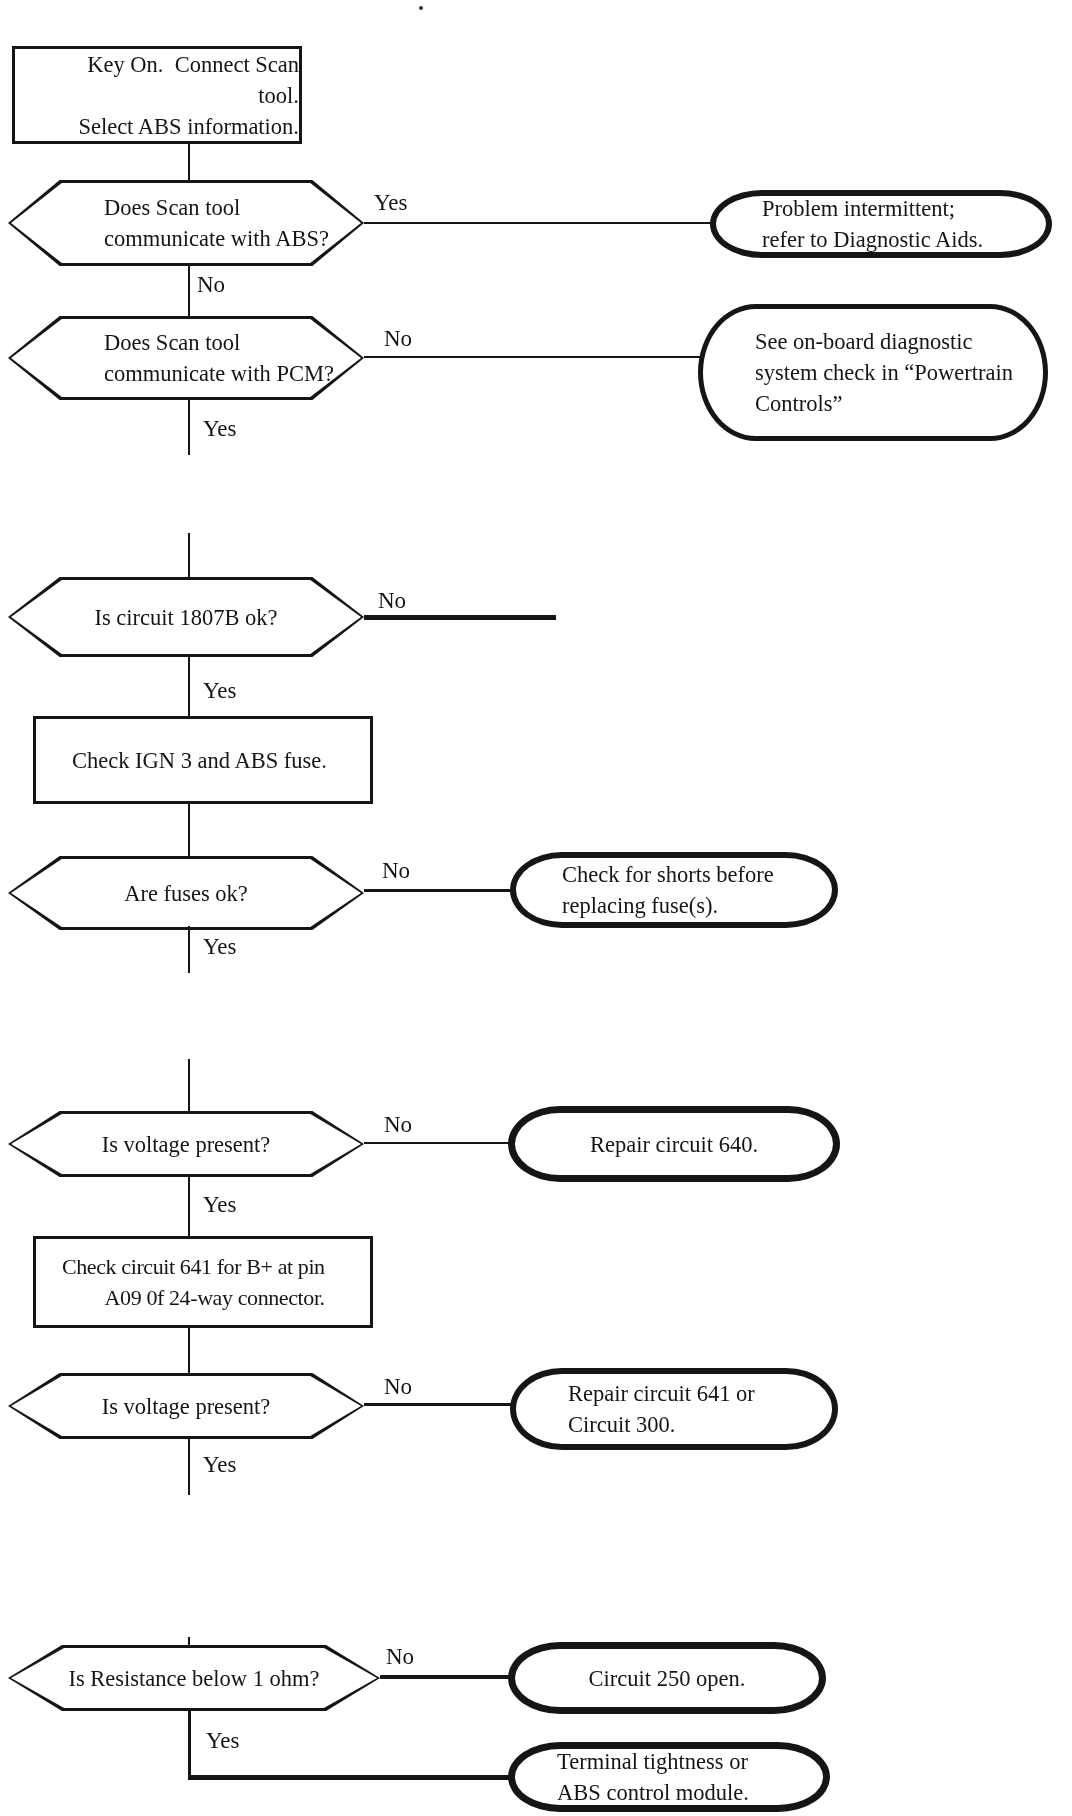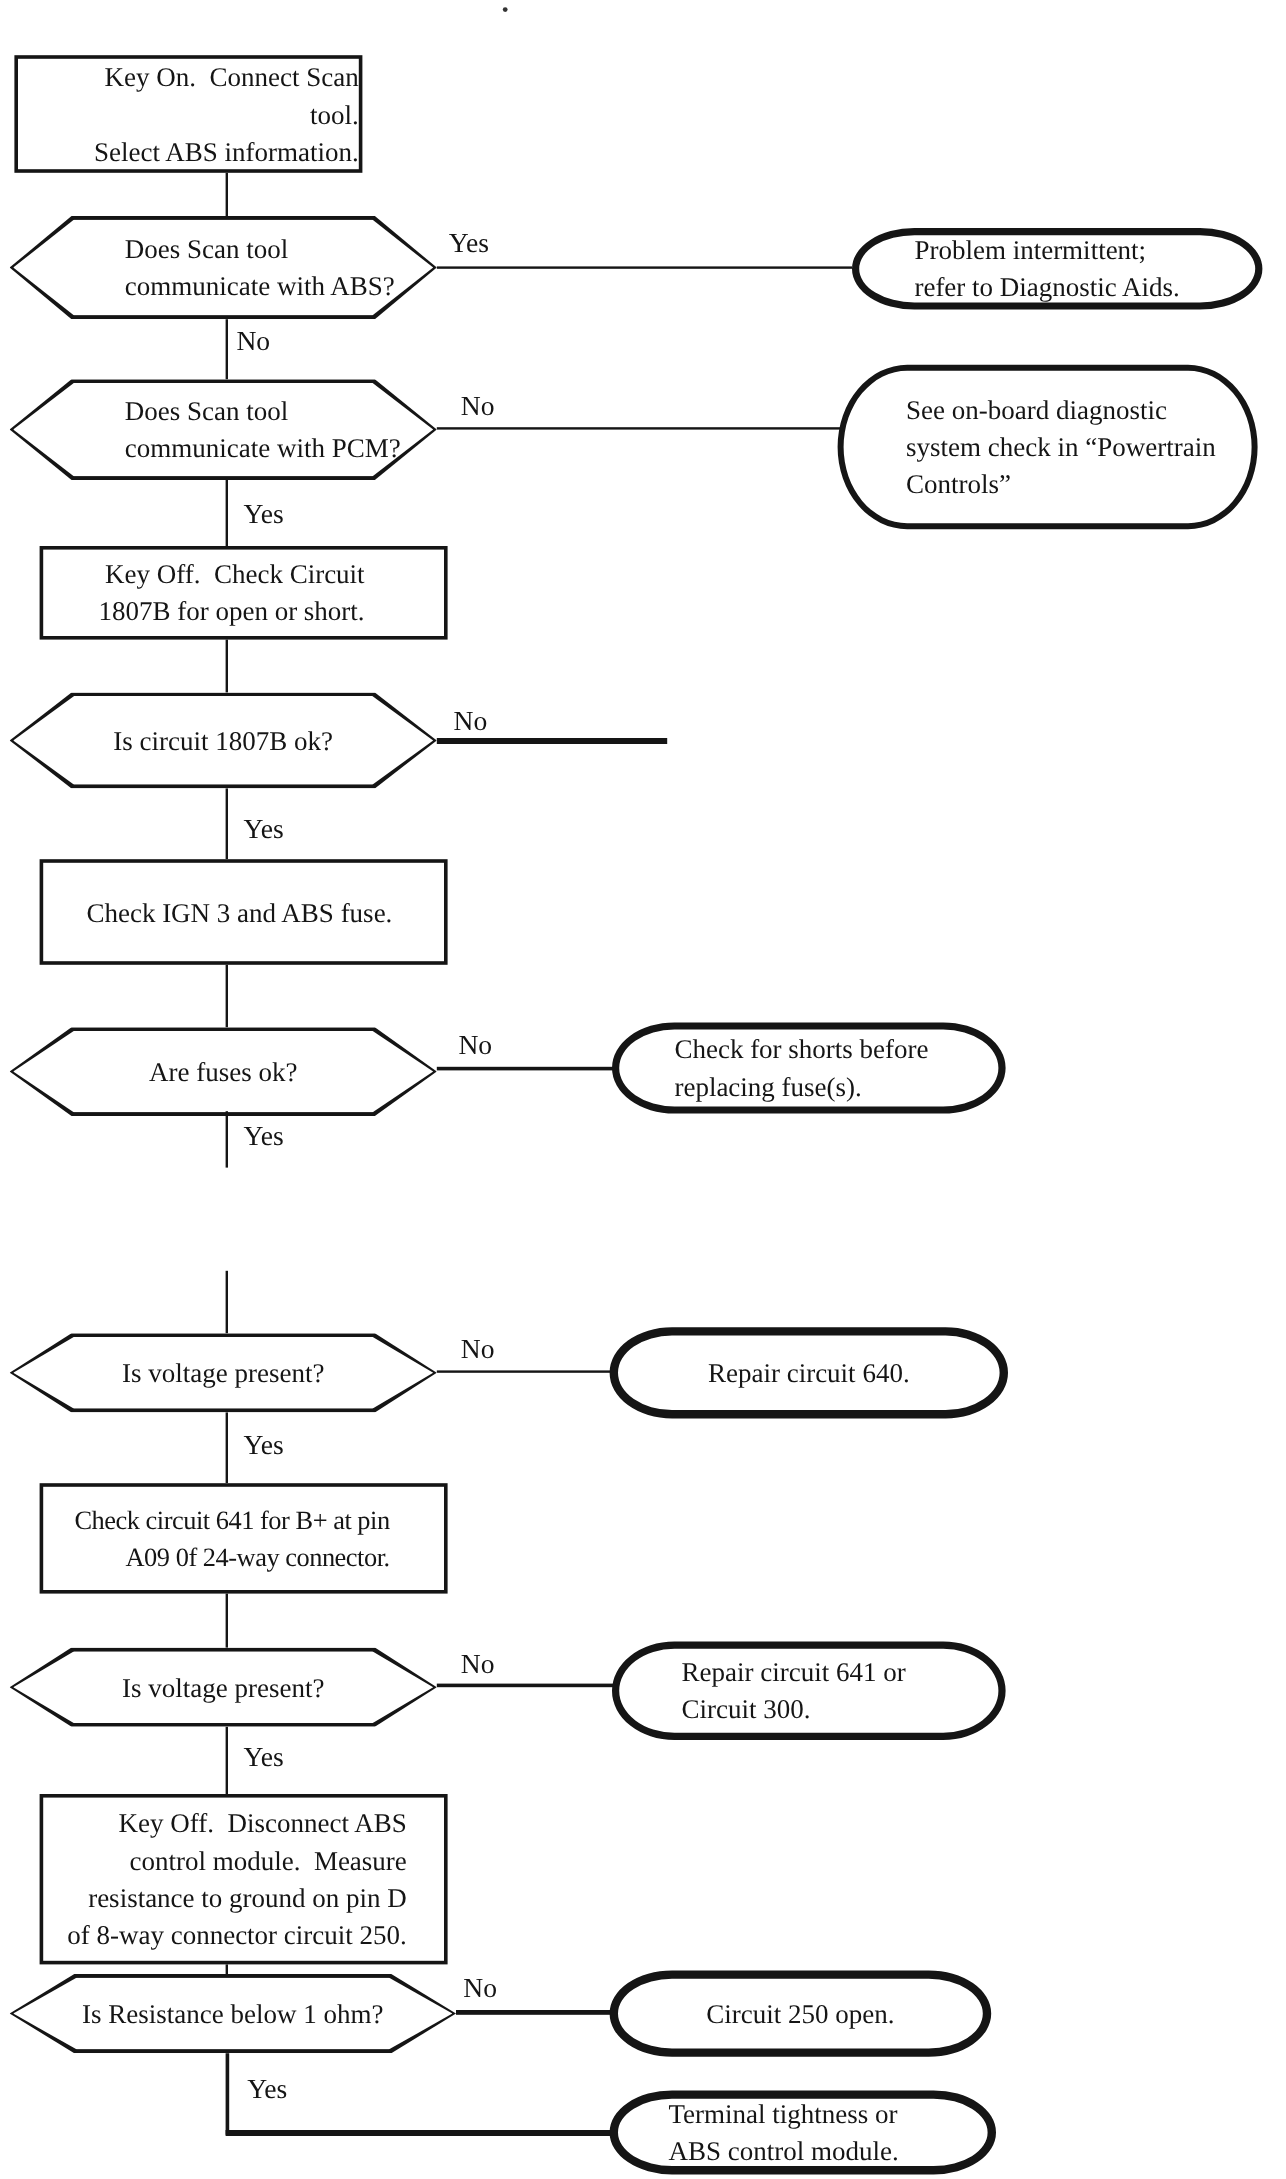--- a/index.html
+++ b/index.html
@@ -102,24 +102,20 @@
   <div class="edge-label" style="left:384px; top:326px;">No</div>
   <div class="line" style="left:364px; top:356px; width:336px; height:2px;"></div>
   <div class="oval thin" style="left:698px; top:304px; width:350px; height:137px; border-radius:58px / 50%;">
     <div class="node-text" style="padding-left:52px;">See on-board diagnostic
 system check in “Powertrain
 Controls”</div>
   </div>
   <div class="edge-label" style="left:203px; top:416px;">Yes</div>
   <div class="line" style="left:188px; top:400px; width:2px; height:55px;"></div>
 
-  <div class="pbox" style="left:33px; top:455px; width:340px; height:78px;">
-    <div class="node-text" style="padding-left:46px;">Key Off.  Check Circuit
-1807B for open or short.</div>
-  </div>
   <div class="line" style="left:188px; top:533px; width:2px; height:44px;"></div>
 
   <div class="hex center" style="left:8px; top:577px; width:356px; height:80px;">
     <div class="hex-outer"></div>
     <div class="hex-inner"></div>
     <div class="hex-text">
         <div class="node-text">Is circuit 1807B ok?</div>
       </div>
   </div>
   <div class="edge-label" style="left:378px; top:588px;">No</div>
@@ -180,26 +176,20 @@
   </div>
   <div class="edge-label" style="left:384px; top:1374px;">No</div>
   <div class="line" style="left:364px; top:1403px; width:150px; height:3px;"></div>
   <div class="oval" style="left:510px; top:1368px; width:328px; height:82px;">
     <div class="node-text" style="padding-left:52px;">Repair circuit 641 or
 Circuit 300.</div>
   </div>
   <div class="edge-label" style="left:203px; top:1452px;">Yes</div>
   <div class="line" style="left:188px; top:1439px; width:2px; height:56px;"></div>
 
-  <div class="pbox" style="left:33px; top:1495px; width:340px; height:142px;">
-    <div class="node-text" style="padding-left:20px;">Key Off.  Disconnect ABS
-control module.  Measure
-resistance to ground on pin D
-of 8-way connector circuit 250.</div>
-  </div>
   <div class="line" style="left:188px; top:1637px; width:2px; height:8px;"></div>
 
   <div class="hex center" style="left:8px; top:1645px; width:372px; height:66px;">
     <div class="hex-outer"></div>
     <div class="hex-inner"></div>
     <div class="hex-text">
         <div class="node-text">Is Resistance below 1 ohm?</div>
       </div>
   </div>
   <div class="edge-label" style="left:386px; top:1644px;">No</div>

